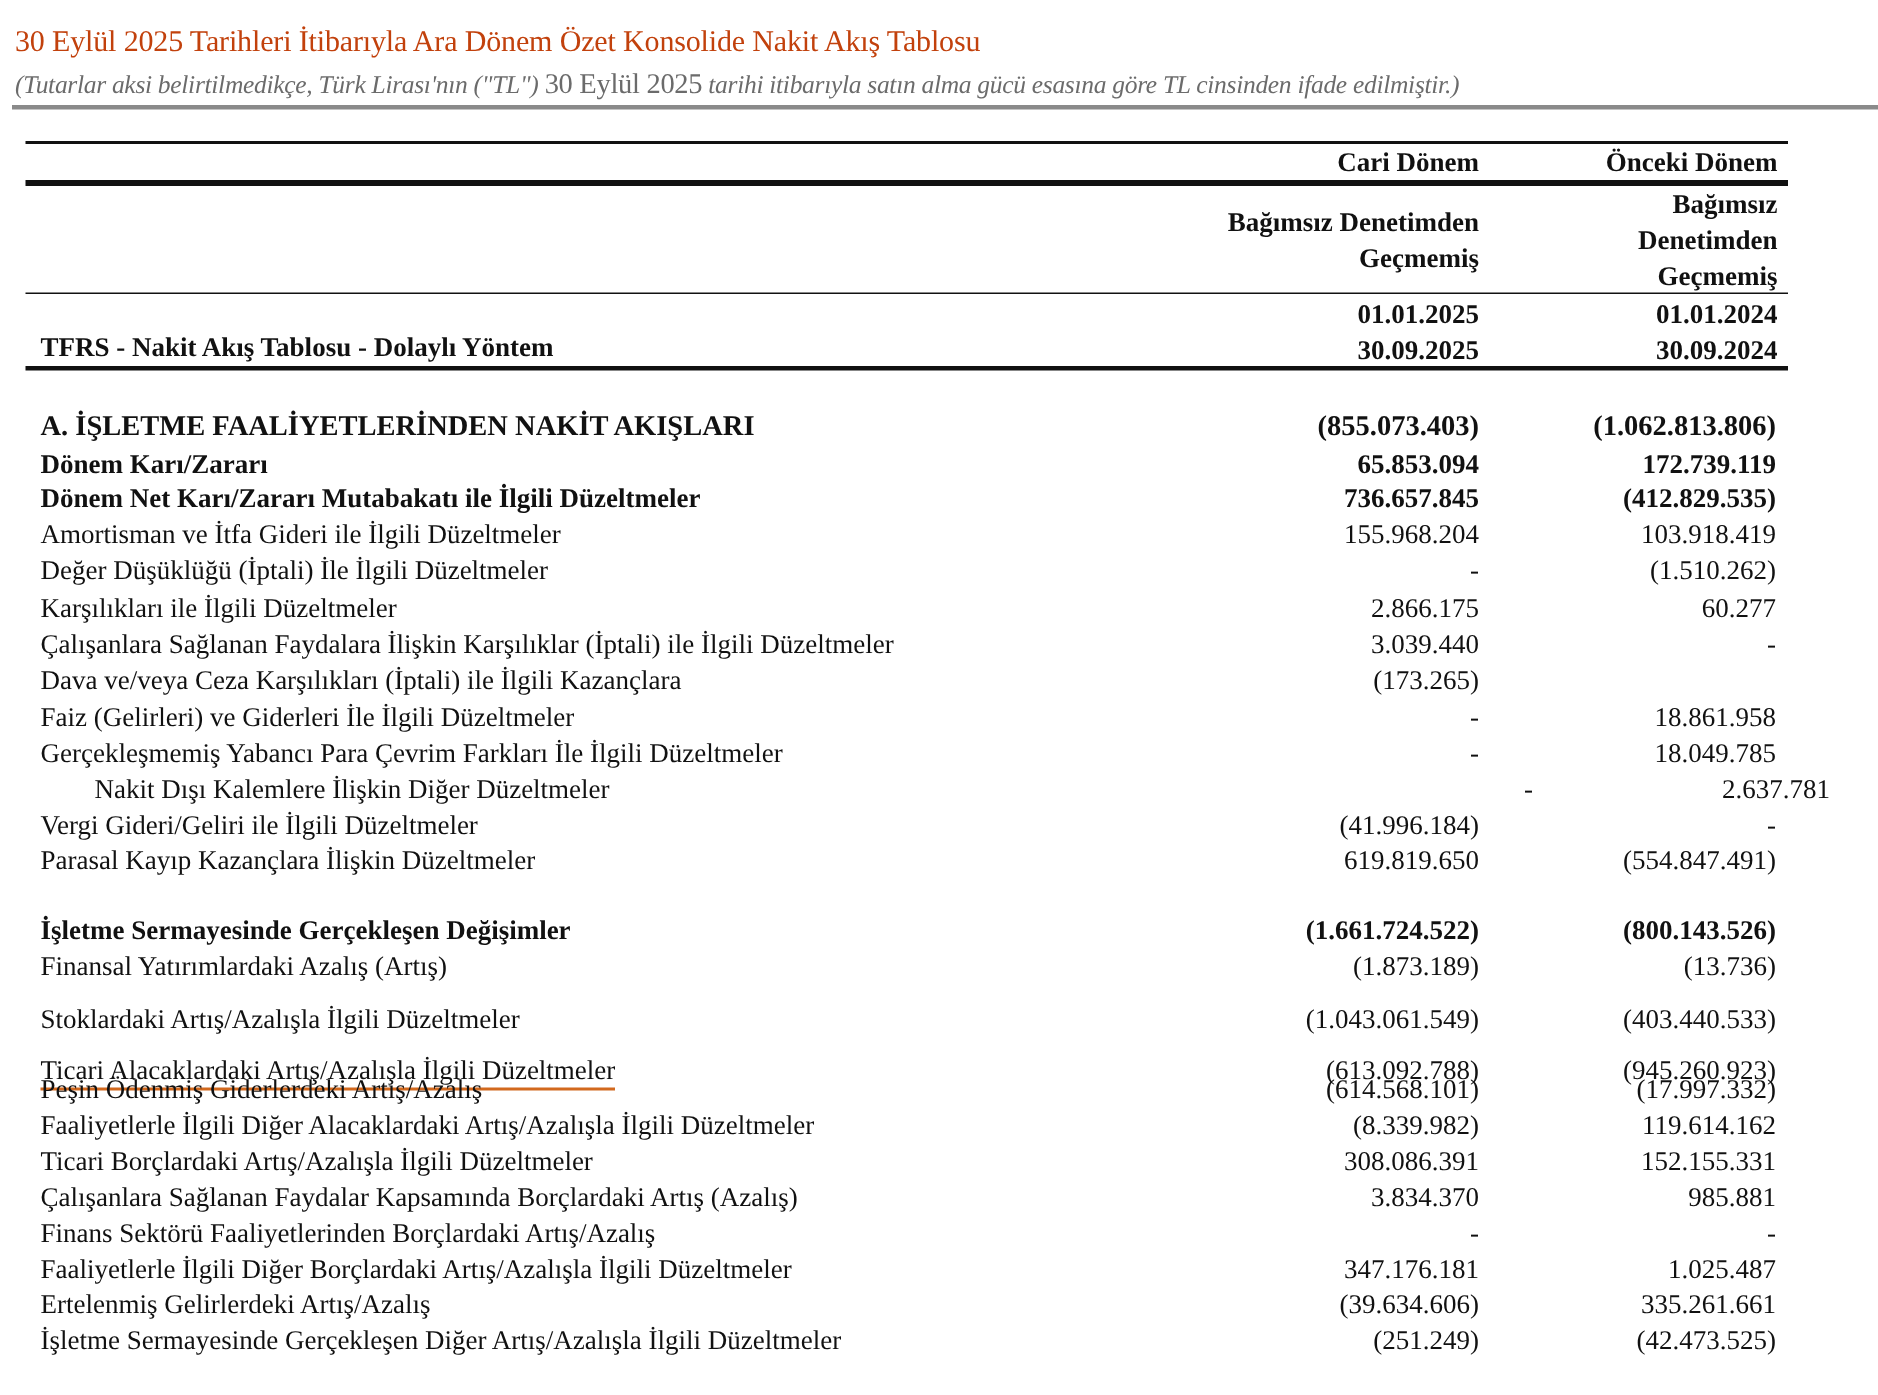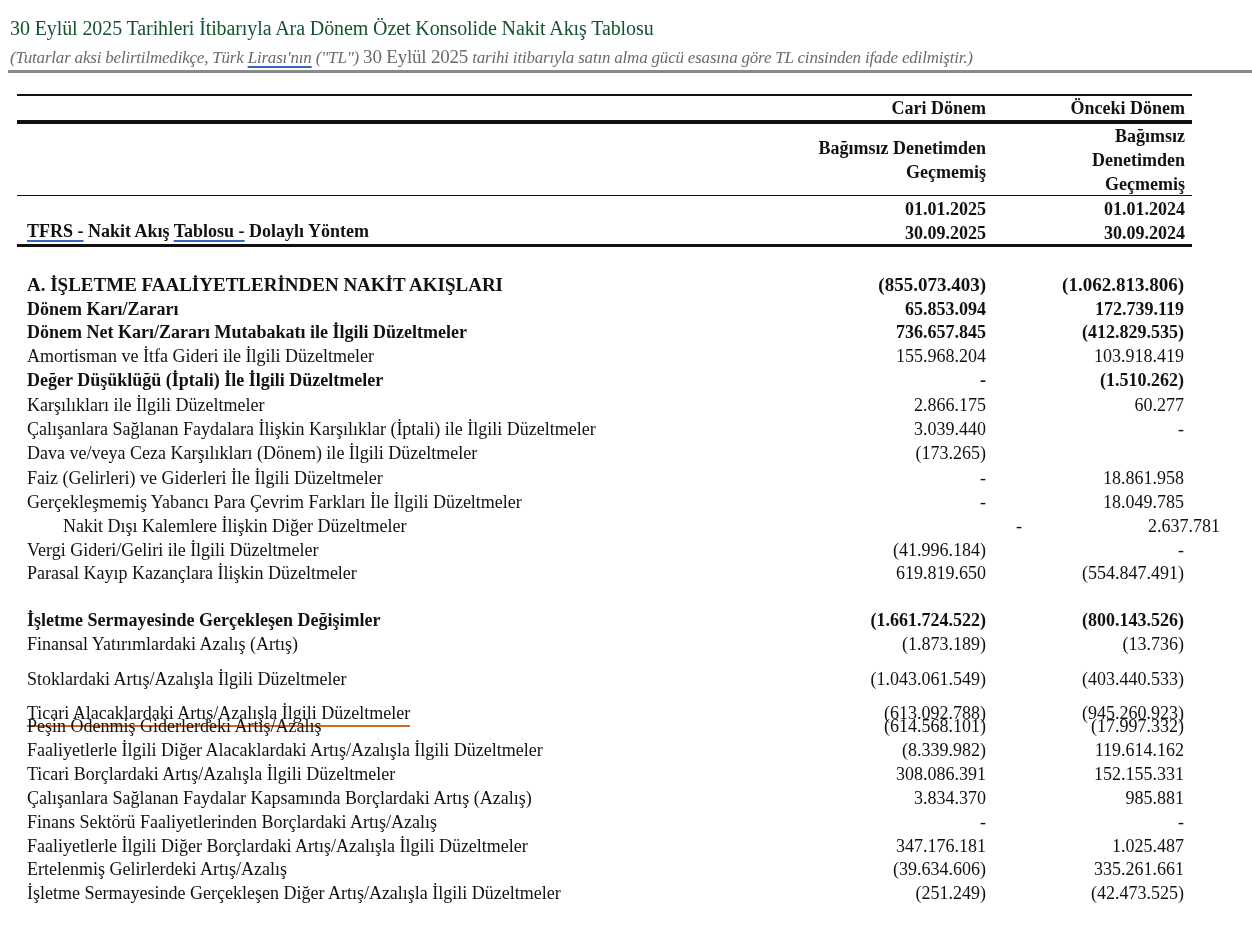--- a/index.html
+++ b/index.html
@@ -3,29 +3,29 @@
 <meta charset="utf-8">
 <style>
   html, body { margin: 0; padding: 0; background: #ffffff; }
   body {
     width: 1252px; height: 930px; overflow: hidden; position: relative;
     font-family: "Liberation Serif", "DejaVu Serif", serif;
     color: #111111;
   }
   .title {
     position: absolute; left: 10px; top: 17px;
-    font-size: 20px; color: #14532d; letter-spacing: -0.1px; white-space: nowrap;
+    font-size: 20px; color: #c2410c; letter-spacing: -0.1px; white-space: nowrap;
   }
   .subtitle {
     position: absolute; left: 10px; top: 46px;
     font-size: 17px; color: #6b6b6b; white-space: nowrap; letter-spacing: -0.2px;
   }
   .subtitle i { font-style: italic; }
   .subtitle .plain { font-style: normal; font-size: 19px; }
-  .spell-blue { text-decoration: underline; text-decoration-color: #3a62c9; text-decoration-thickness: 2px; text-underline-offset: 3px; text-align: center; }
+  .spell-blue { text-decoration-color: #3a62c9; text-decoration-thickness: 2px; text-underline-offset: 3px; text-align: center; }
   .subtitle-rule {
     position: absolute; left: 8px; right: 0; top: 70px; height: 3px; background: #8a8a8a;
   }
 
   .rule { position: absolute; left: 17px; width: 1175px; background: #111; }
   .r1 { top: 94px; height: 2px; }
   .r2 { top: 120px; height: 4px; }
   .r3b { top: 195px; height: 2px; left: 17px; width: 1175px; }
   .r4 { top: 244px; height: 3px; }
 
@@ -92,37 +92,37 @@
     <div class="row bold" style="top: 320px;">
       <span class="label">Dönem Net Karı/Zararı Mutabakatı ile İlgili Düzeltmeler</span>
       <span class="v1">736.657.845</span>
       <span class="v2">(412.829.535)</span>
     </div>
     <div class="row " style="top: 344px;">
       <span class="label">Amortisman ve İtfa Gideri ile İlgili Düzeltmeler</span>
       <span class="v1">155.968.204</span>
       <span class="v2">103.918.419</span>
     </div>
-    <div class="row " style="top: 368px; font-weight: bold;">
+    <div class="row " style="top: 368px;">
       <span class="label">Değer Düşüklüğü (İptali) İle İlgili Düzeltmeler</span>
       <span class="v1">-</span>
       <span class="v2">(1.510.262)</span>
     </div>
     <div class="row " style="top: 393px;">
       <span class="label">Karşılıkları ile İlgili Düzeltmeler</span>
       <span class="v1">2.866.175</span>
       <span class="v2">60.277</span>
     </div>
     <div class="row " style="top: 417px;">
       <span class="label">Çalışanlara Sağlanan Faydalara İlişkin Karşılıklar (İptali) ile İlgili Düzeltmeler</span>
       <span class="v1">3.039.440</span>
       <span class="v2">-</span>
     </div>
     <div class="row " style="top: 441px;">
-      <span class="label">Dava ve/veya Ceza Karşılıkları (Dönem) ile İlgili Düzeltmeler</span>
+      <span class="label">Dava ve/veya Ceza Karşılıkları (İptali) ile İlgili Kazançlara</span>
       <span class="v1">(173.265)</span>
       <span class="v2"></span>
     </div>
     <div class="row " style="top: 466px;">
       <span class="label">Faiz (Gelirleri) ve Giderleri İle İlgili Düzeltmeler</span>
       <span class="v1">-</span>
       <span class="v2">18.861.958</span>
     </div>
     <div class="row " style="top: 490px;">
       <span class="label">Gerçekleşmemiş Yabancı Para Çevrim Farkları İle İlgili Düzeltmeler</span>

